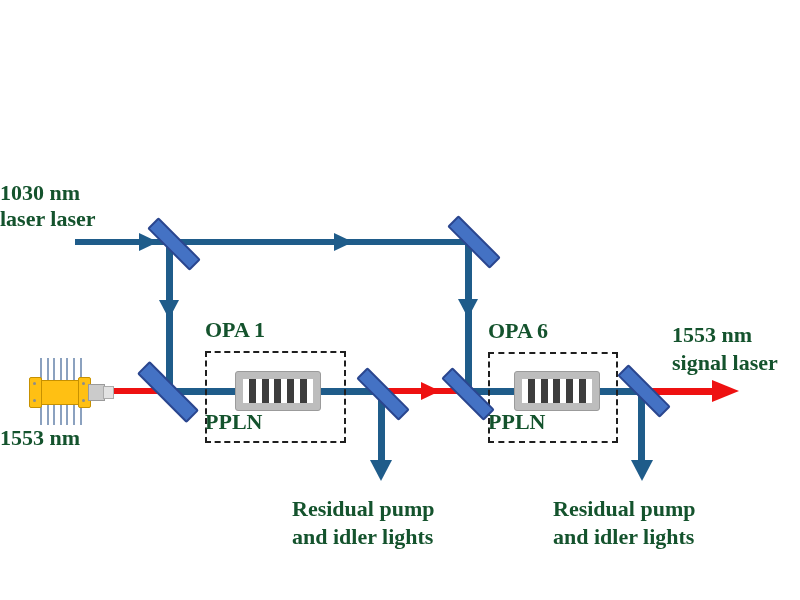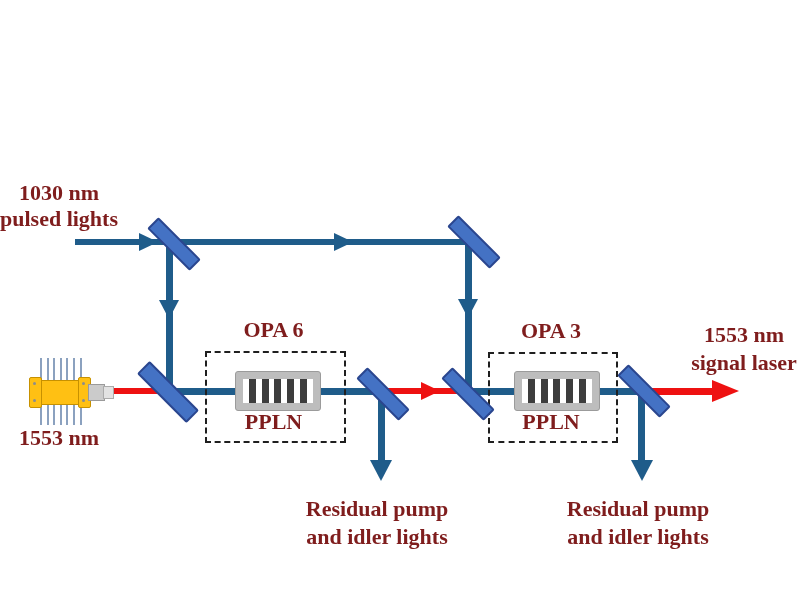--- a/index.html
+++ b/index.html
@@ -30,21 +30,21 @@
 
   
   .crystal { position:absolute; width:84px; height:38px; background:var(--crystal-body,#bdbdbd);
              border:1px solid #9b9b9b; border-radius:3px;
              display:flex; align-items:center; justify-content:center; }
   .crystal-inner { width:70px; height:24px; background:#ffffff;
                    display:flex; align-items:stretch; justify-content:space-evenly; }
   .bar { width:7px; background:var(--crystal-bar,#3d3d3d); }
 
   
-  .lbl { position:absolute; text-align:center; font-weight:bold; color:#7f1d1d;
+  .lbl { position:absolute; text-align:left; font-weight:bold; color:#14532d;
          font-size:22px; }
   .lbl div { white-space:nowrap; }
 
   
   .dfb { position:absolute; left:28px; top:357px; width:86px; height:70px; }
   .pin { position:absolute; width:2px; height:22px; background:#8ba1bf; }
   .laser-body { position:absolute; left:4px; top:23px; width:56px; height:23px;
                 background:var(--laser-body,#ffc013); border:1px solid #c79100; border-radius:2px; }
   .flange { position:absolute; width:11px; height:29px; top:20px;
             background:var(--laser-body,#ffc013); border:1px solid #c79100; border-radius:2px; }
@@ -133,36 +133,36 @@
     <div class="flange" style="left:50px;">
       <span class="dot" style="top:4px;"></span>
       <span class="dot" style="top:21px;"></span>
     </div>
     <div class="snout1"></div>
     <div class="snout2"></div>
   </div>
 
   <div class="lbl" style="left:0px; top:180px; width:118px; line-height:26px;">
     <div>1030 nm</div>
-    <div>pulsed lights</div>
+    <div>laser laser</div>
   </div>
 
   <div class="lbl" style="left:0px; top:424px; width:118px; line-height:27px;">
     <div>1553 nm</div>
   </div>
 
   <div class="lbl" style="left:205px; top:317px; width:137px;">
-    <div>OPA 6</div>
+    <div>OPA 1</div>
   </div>
   <div class="lbl" style="left:205px; top:409px; width:137px;">
     <div>PPLN</div>
   </div>
 
   <div class="lbl" style="left:488px; top:318px; width:126px;">
-    <div>OPA 3</div>
+    <div>OPA 6</div>
   </div>
   <div class="lbl" style="left:488px; top:409px; width:126px;">
     <div>PPLN</div>
   </div>
 
   <div class="lbl" style="left:672px; top:321px; width:144px; line-height:28px;">
     <div>1553 nm</div>
     <div>signal laser</div>
   </div>
 

